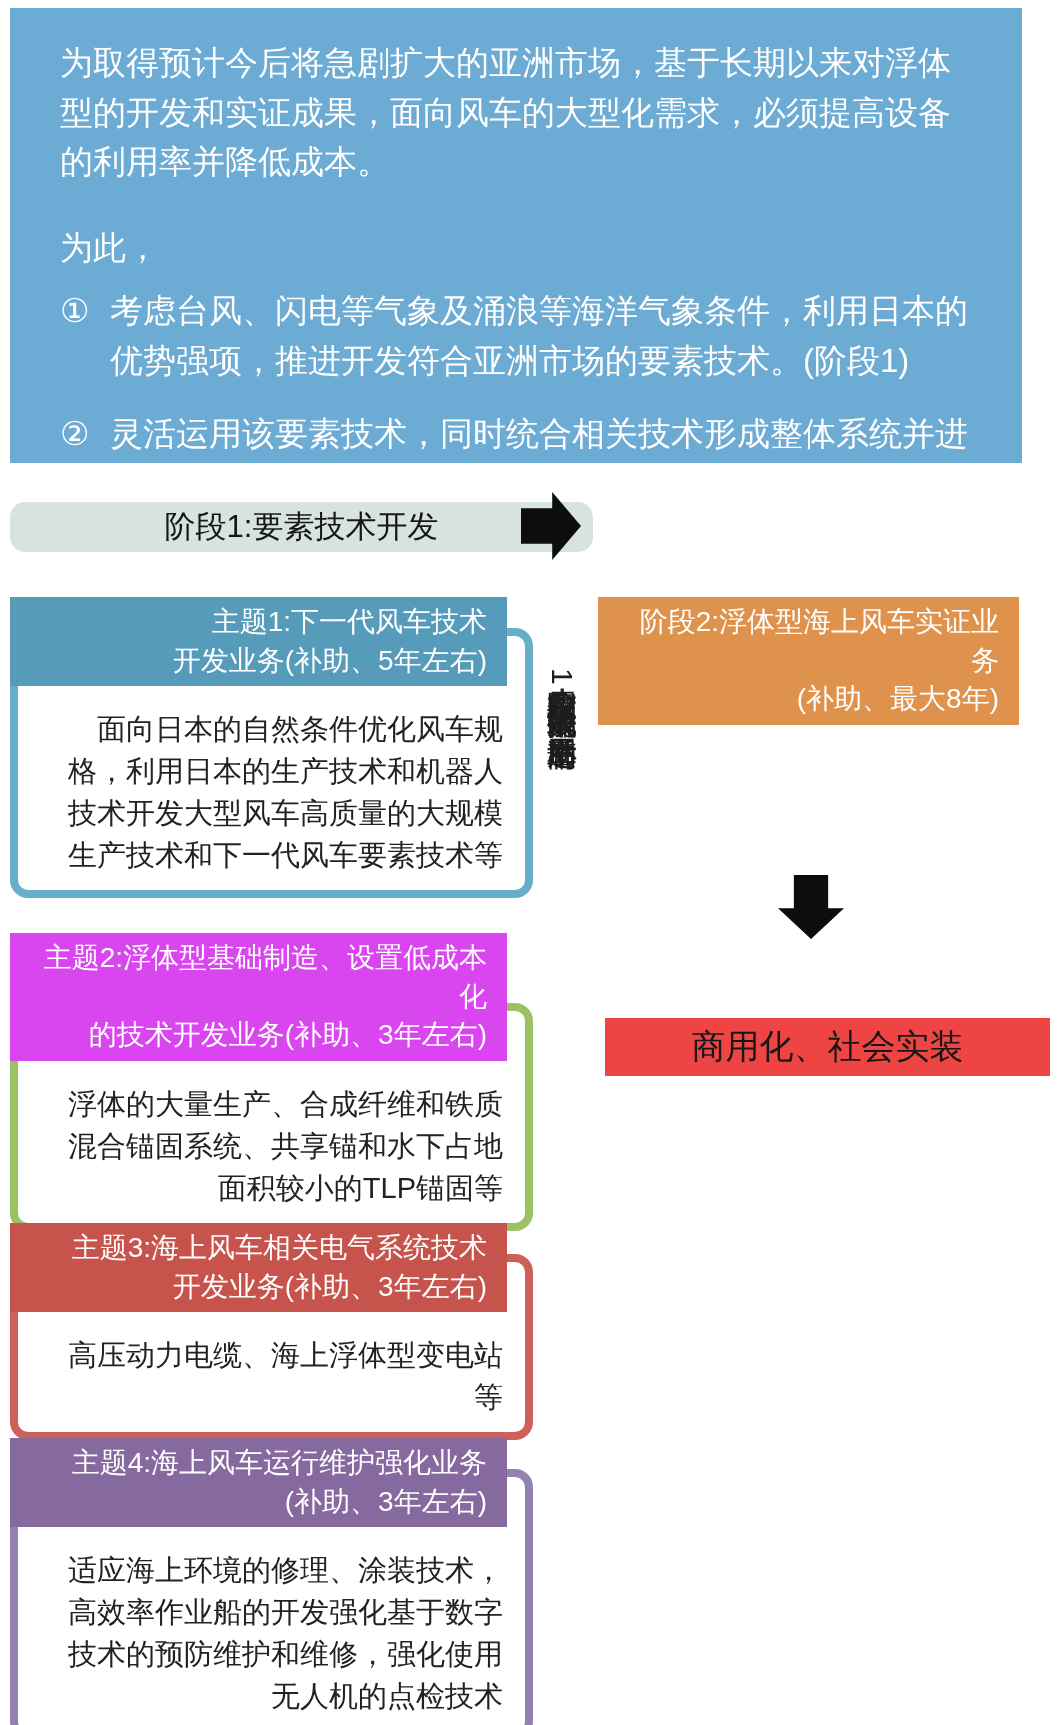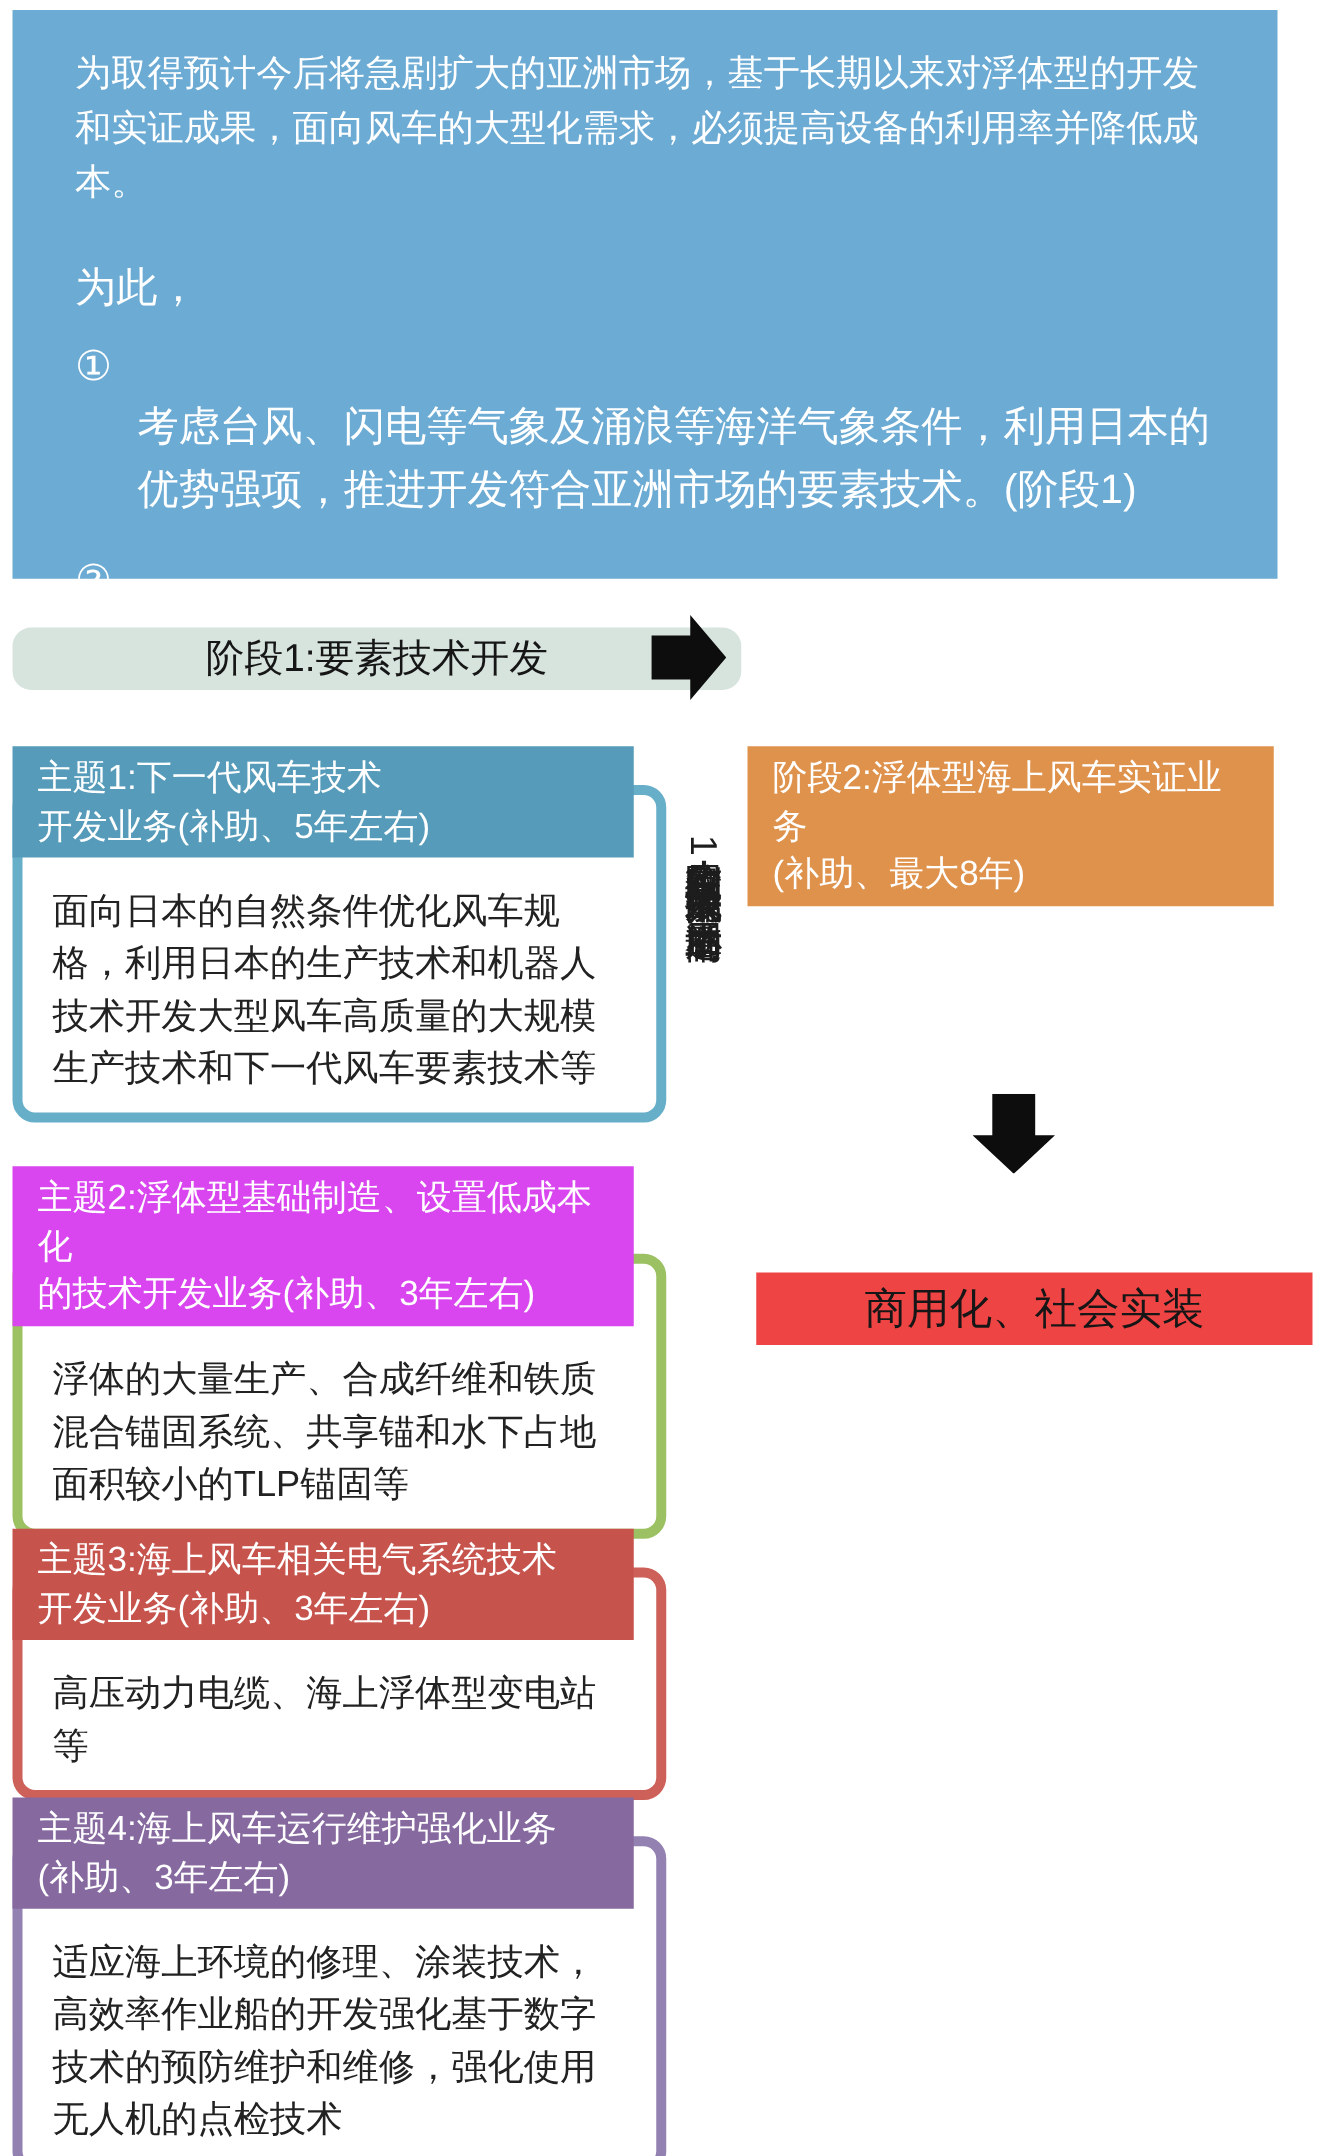--- a/index.html
+++ b/index.html
@@ -2,40 +2,40 @@
 <html><head>
 <meta charset="utf-8">
 <style>
   html,body{margin:0;padding:0;background:#ffffff;}
   body{font-family:"Liberation Sans","DejaVu Sans",sans-serif;color:#222;}
   .page{position:relative;width:1057px;height:1725px;background:#fff;overflow:hidden;}
 
   
   .intro-box{position:absolute;left:10px;top:8px;width:1012px;height:455px;
     box-sizing:border-box;padding:30px 44px 0 50px;color:#ffffff;line-height:1.5;}
-  .intro-box p{margin:0 0 36px 0;font-size:29px;}
+  .intro-box p{margin:0 0 36px 0;font-size:33px;}
   .intro-lead{margin:0 0 14px 0;font-size:33px;}
   .intro-item{display:flex;margin:0 0 24px 0;font-size:33px;}
   .intro-item .num{flex:0 0 50px;}
-  .intro-item .txt{flex:1;margin-top:48px;}
+  .intro-item .txt{flex:1;}
 
   
   .bar{position:absolute;height:50px;display:flex;align-items:center;justify-content:center;
     font-size:31px;font-weight:500;color:#161616;}
   .bar-phase1{left:10px;top:502px;width:583px;border-radius:15px;}
   .bar-phase2{left:602px;top:502px;width:421px;}
 
   
   .arrow-right{position:absolute;left:521px;top:492px;width:60px;height:68px;
     clip-path:polygon(0 24%,52% 24%,52% 0,100% 50%,52% 100%,52% 76%,0 76%);}
   .arrow-down{position:absolute;left:778px;top:875px;width:66px;height:64px;
     clip-path:polygon(24% 0,76% 0,76% 52%,100% 52%,50% 100%,0 52%,24% 52%);}
 
   
-  .theme-box{position:absolute;}
+  .theme-box{position:absolute;text-align:right;}
   .theme-head{position:relative;z-index:2;box-sizing:border-box;width:calc(100% - 26px);
     min-height:82px;padding:6px 20px;color:#fff;font-size:28px;line-height:1.38;white-space:pre-line;}
   .theme-body{position:relative;z-index:1;box-sizing:border-box;margin-top:-58px;
     border:8px solid #4d7c0f;border-radius:18px;background:#fff;
     padding:72px 22px 14px 24px;font-size:29px;line-height:1.45;color:#222;}
   .col-left{left:10px;width:523px;}
   .t1{top:597px;} .t1 .theme-body{min-height:268px;}
   .t2{top:933px;} .t2 .theme-body{min-height:225px;}
   .t3{top:1223px;} .t3 .theme-body{min-height:149px;}
   .t4{top:1438px;} .t4 .theme-body{min-height:229px;}

